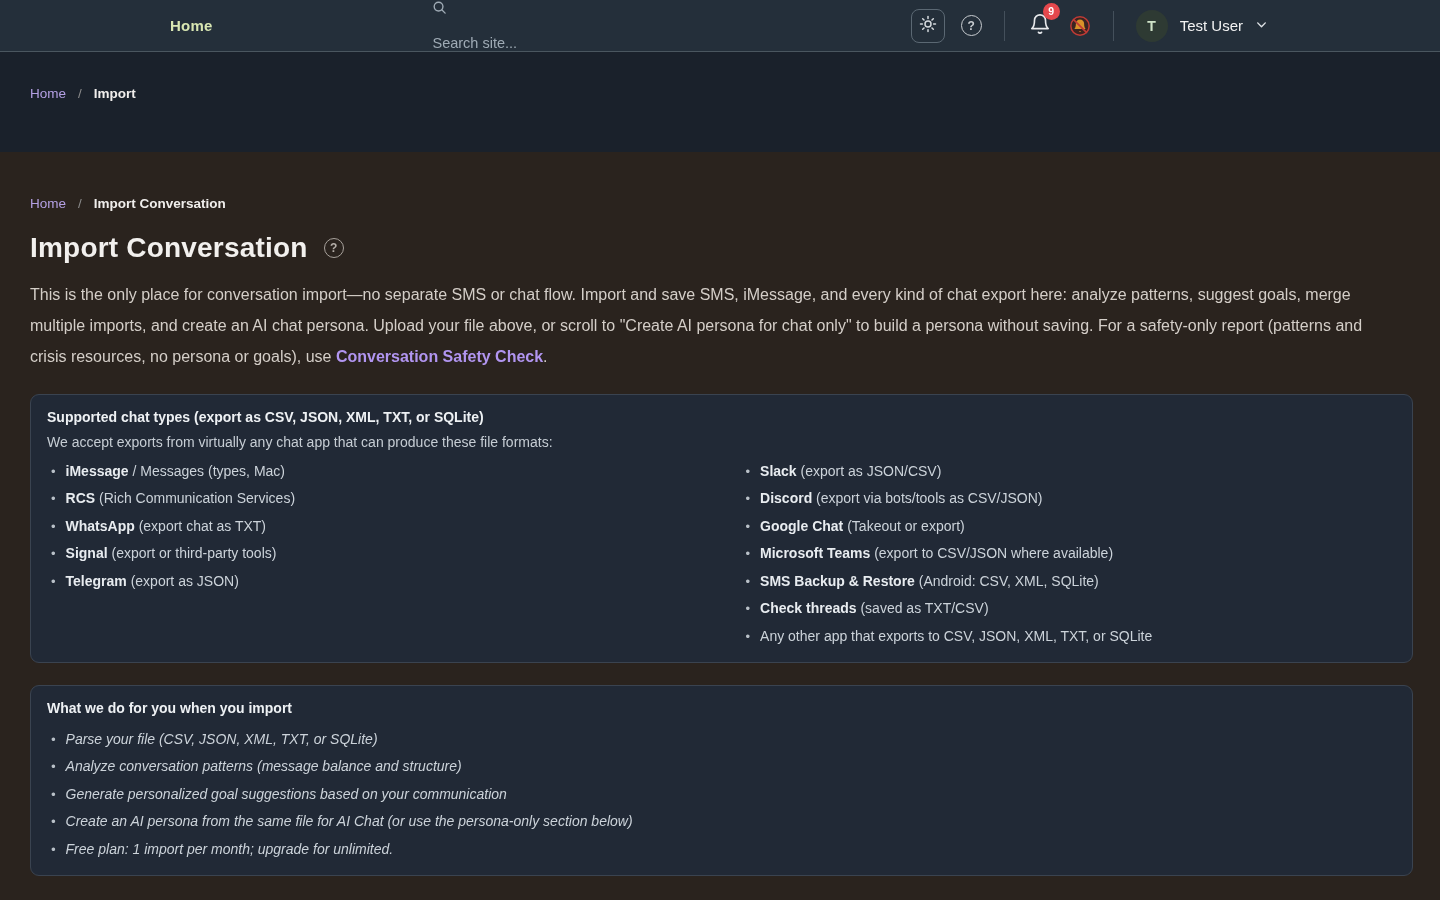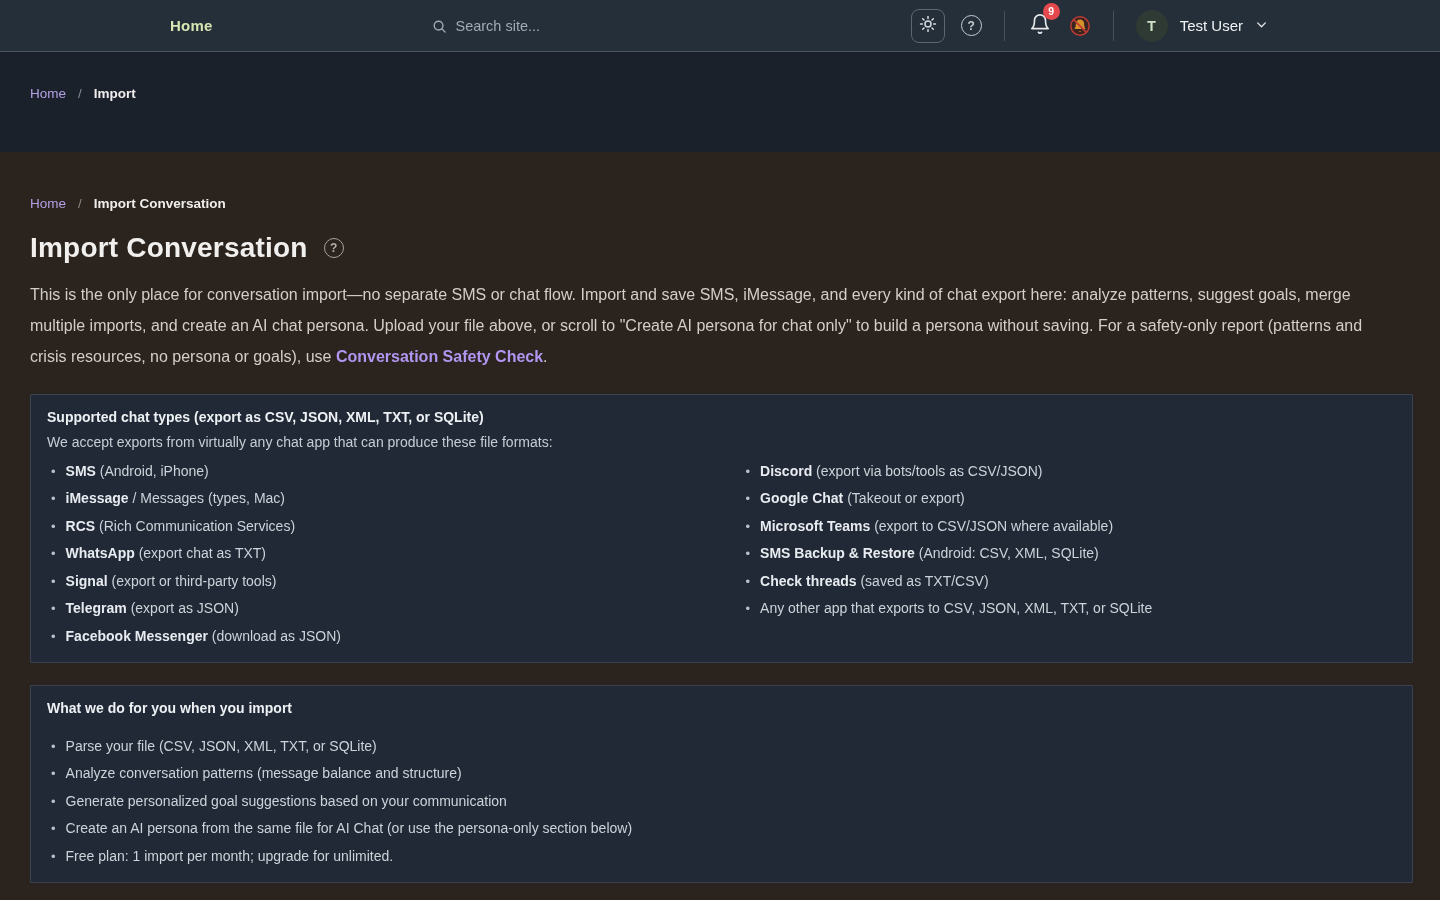--- a/index.html
+++ b/index.html
@@ -17,21 +17,21 @@
     height:52px; background:#242f3a;
     border-bottom:1px solid #4a565f;
     display:flex; align-items:center;
     position:relative;
   }
   .nav-home {
     margin-left:170px;
     color:#d8e6b2; font-weight:700; font-size:15px; letter-spacing:.2px;
   }
   .nav-search {
-    margin-left:220px; display:flex; align-items:flex-end; gap:8px;
+    margin-left:220px; display:flex; align-items:flex-start; gap:20px;flex-direction:column;
   }
   .nav-search svg { display:block; }
   .nav-search input {
     background:transparent; border:none; outline:none;
     color:#cdd6dd; font-size:14.5px; width:220px;
     font-family:"Liberation Sans", sans-serif;
   }
   .nav-search input::placeholder { color:#9fabb5; opacity:1; }
   .nav-right {
     margin-left:auto; margin-right:172px;
@@ -91,21 +91,21 @@
     cursor:pointer;
   }
   .intro {
     margin-top:15px; font-size:16px; line-height:31px;
     color:#d4cec8; max-width:1368px;
   }
   .intro a { color:#b195f0; font-weight:700; }
 
   
   .card {
-    background:#212936; border:1px solid #3a4350; border-radius:1px;
+    background:#212936; border:1px solid #3a4350; border-radius:9px;
     padding:14px 16px; margin-top:22px;
   }
   .card-title { font-size:14px; font-weight:700; color:#eef1f4; }
   .card-sub { font-size:14px; color:#c6cdd4; margin-top:9px; }
   .two-col { display:grid; grid-template-columns:1fr 1fr; column-gap:40px; margin-top:5px; }
   ul.bullets { list-style:none; }
   ul.bullets li {
     font-size:14px; color:#ccd3da; padding:4px 0 4px 0;
     line-height:14px; margin-top:4.5px;
     display:flex; align-items:baseline;
@@ -212,23 +212,20 @@
   </div>
 
   <p class="intro"><span>This is the only place for conversation import—no separate SMS or chat flow. Import and save SMS, iMessage, and every kind of chat export here: analyze patterns, suggest goals, merge multiple imports, and create an AI chat persona. Upload your file above, or scroll to "Create AI persona for chat only" to build a persona without saving. For a safety-only report (patterns and crisis resources, no persona or goals), use </span><a>Conversation Safety Check</a><span>.</span></p>
 
   <section class="card">
     <div class="card-title">Supported chat types (export as CSV, JSON, XML, TXT, or SQLite)</div>
     <div class="card-sub">We accept exports from virtually any chat app that can produce these file formats:</div>
     <div class="two-col">
       <ul class="bullets">
 
-          <li>
-            <span><strong>SMS</strong><span> (Android, iPhone)</span></span>
-          </li>
 
           <li>
             <span><strong>iMessage</strong><span> / Messages (types, Mac)</span></span>
           </li>
 
           <li>
             <span><strong>RCS</strong><span> (Rich Communication Services)</span></span>
           </li>
 
           <li>
@@ -236,26 +233,26 @@
           </li>
 
           <li>
             <span><strong>Signal</strong><span> (export or third-party tools)</span></span>
           </li>
 
           <li>
             <span><strong>Telegram</strong><span> (export as JSON)</span></span>
           </li>
 
-          <li>
-            <span><strong>Facebook Messenger</strong><span> (download as JSON)</span></span>
-          </li>
         </ul>
       <ul class="bullets">
 
+          <li>
+            <span><strong>Slack</strong><span> (export as JSON/CSV)</span></span>
+          </li>
 
           <li>
             <span><strong>Discord</strong><span> (export via bots/tools as CSV/JSON)</span></span>
           </li>
 
           <li>
             <span><strong>Google Chat</strong><span> (Takeout or export)</span></span>
           </li>
 
           <li>
@@ -272,21 +269,21 @@
 
           <li>
             <span><strong></strong><span>Any other app that exports to CSV, JSON, XML, TXT, or SQLite</span></span>
           </li>
         </ul>
     </div>
   </section>
 
   <section class="card">
     <div class="card-title">What we do for you when you import</div>
-    <ul class="bullets" style="margin-top:19px;">
+    <ul class="bullets" style="margin-top:12px;font-style:italic;">
 
         <li>
           <span><strong></strong><span>Parse your file (CSV, JSON, XML, TXT, or SQLite)</span></span>
         </li>
 
 
         <li>
           <span><strong></strong><span>Analyze conversation patterns (message balance and structure)</span></span>
         </li>
 

